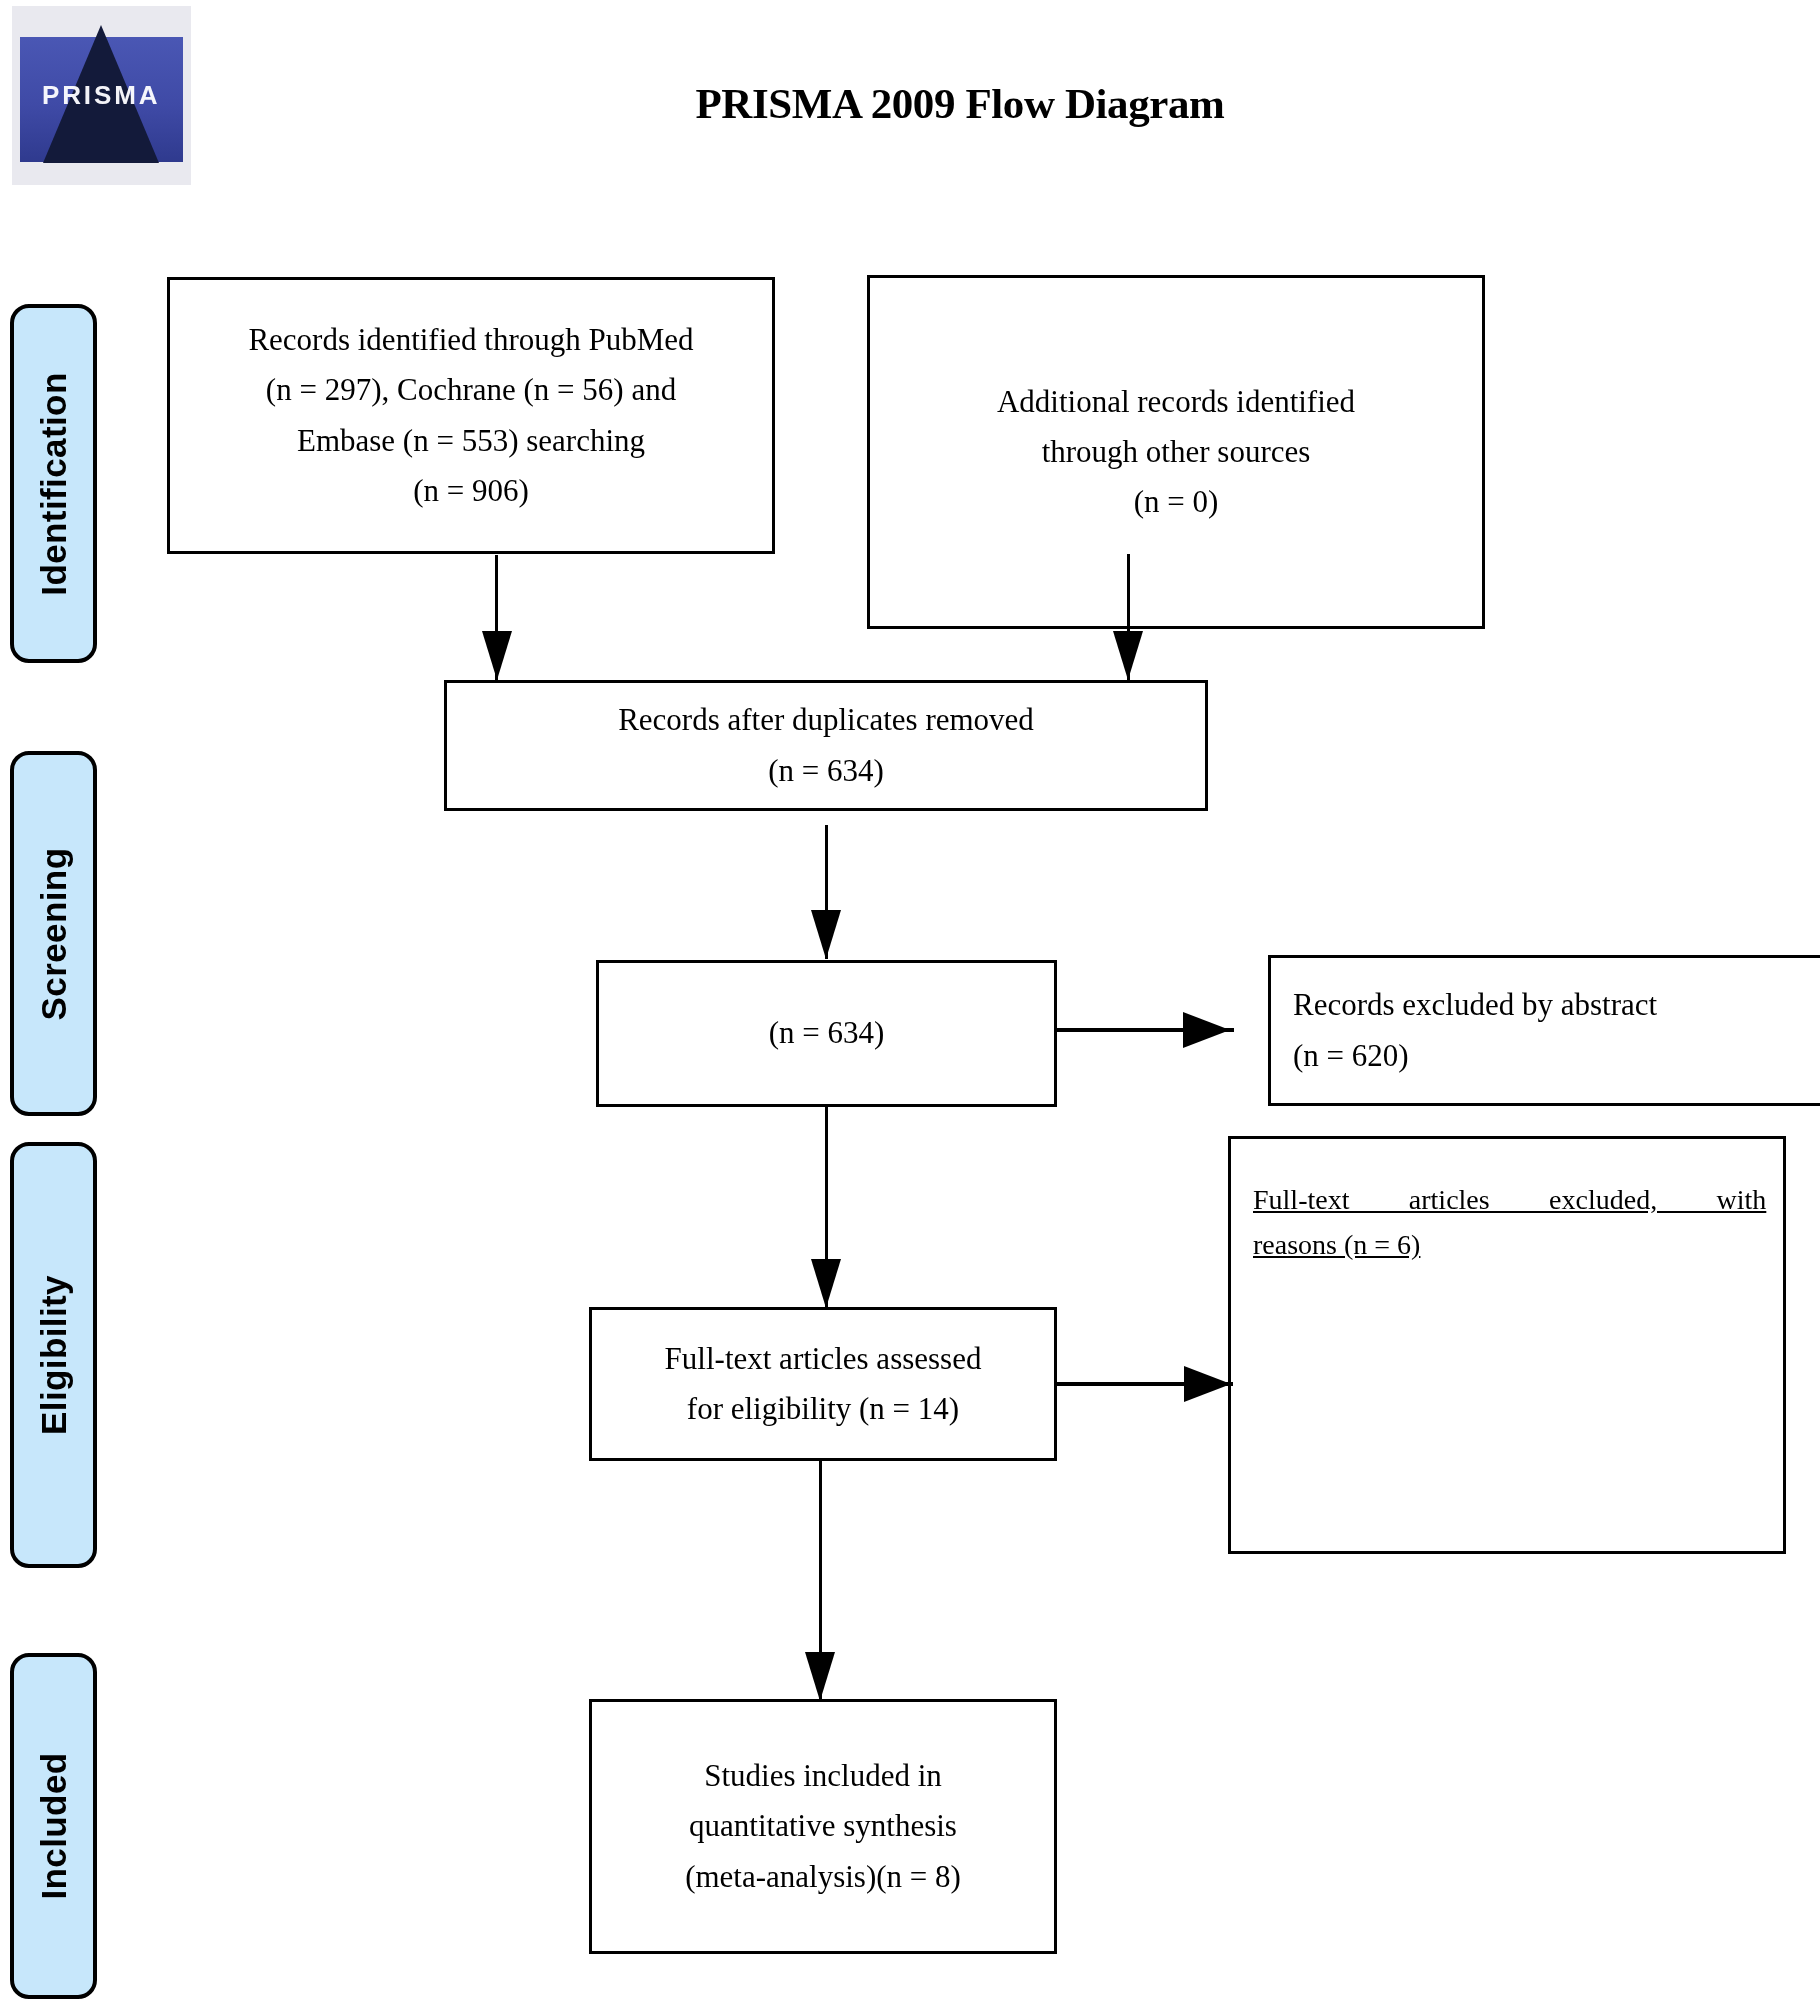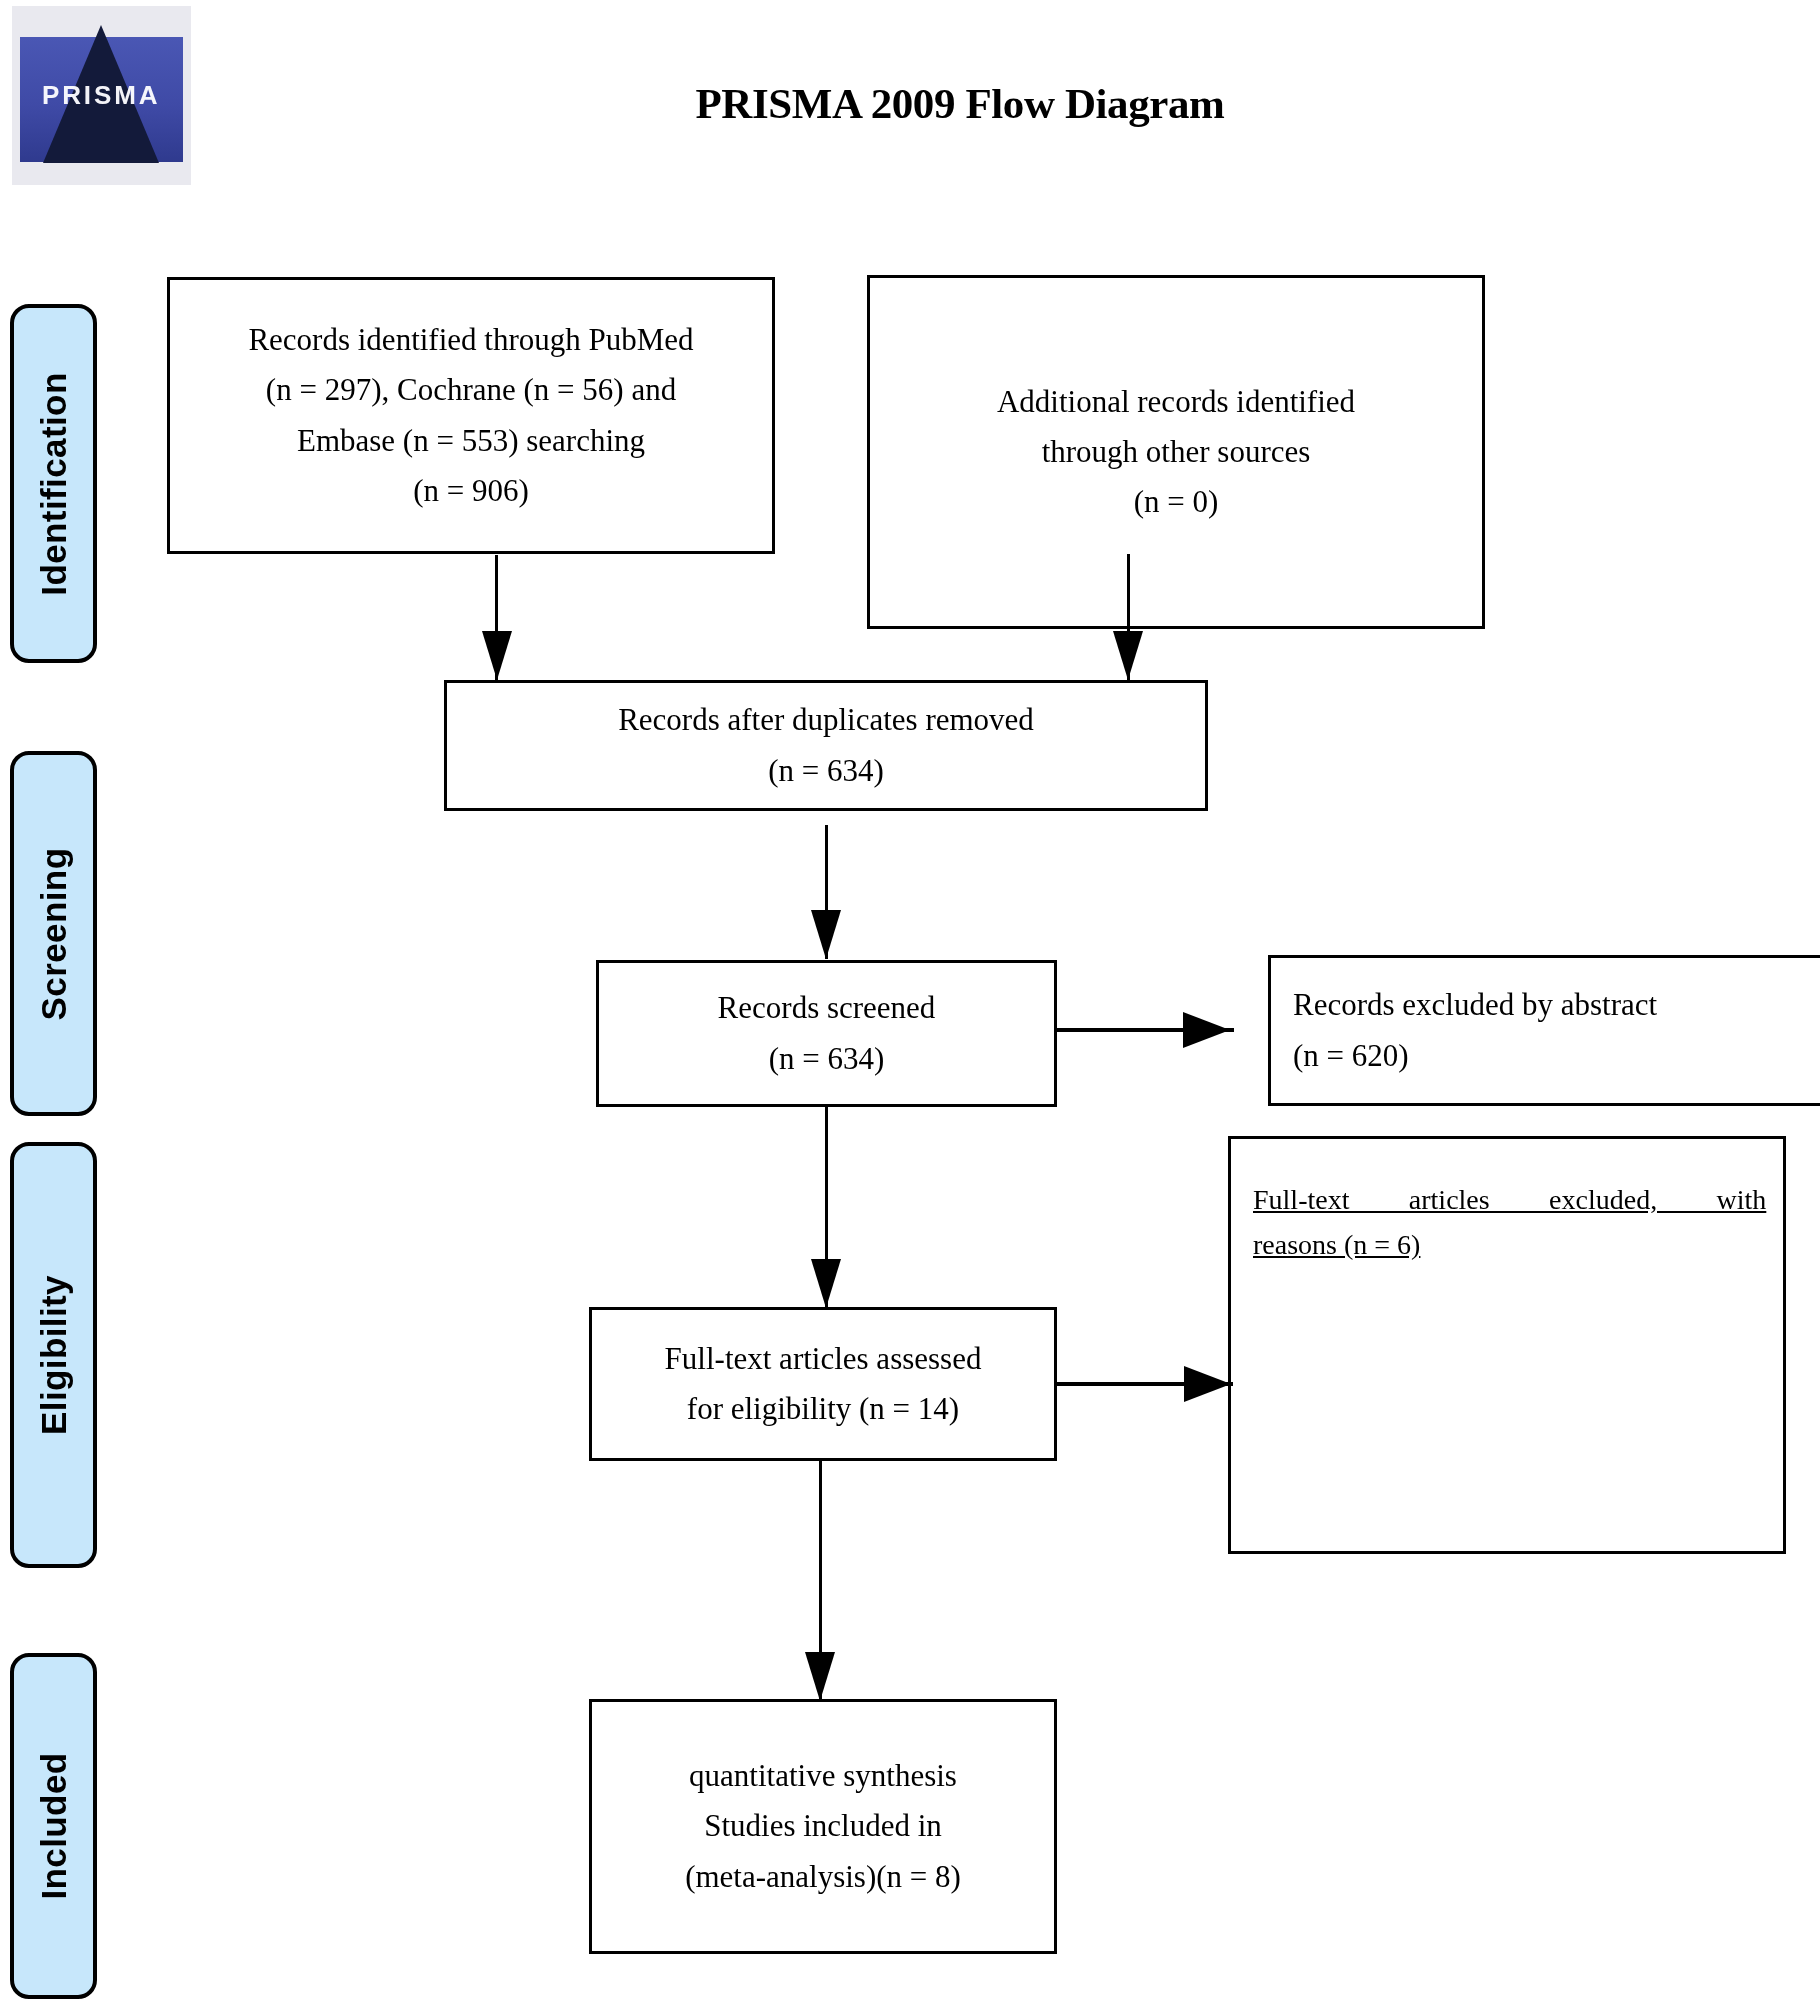--- a/index.html
+++ b/index.html
@@ -114,21 +114,20 @@
   <span class="ln">through other sources</span>
   <span class="ln">(n = 0)</span>
 </div>
 
 <div class="box" id="box-dedup">
   <span class="ln">Records after duplicates removed</span>
   <span class="ln">(n = 634)</span>
 </div>
 
 <div class="box" id="box-screened">
-  <span class="ln">Records screened</span>
   <span class="ln">(n = 634)</span>
 </div>
 
 <div class="box" id="box-excluded-abs">
   <span class="ln">Records excluded by abstract</span>
   <span class="ln"> (n = 620)</span>
 </div>
 
 <div class="box" id="box-fulltext">
   <span class="ln">Full-text articles assessed</span>
@@ -136,22 +135,22 @@
 </div>
 
 <div id="box-reasons">
   <div class="head">
     <span class="l1">Full-text  articles  excluded,  with</span>
     <span>reasons (n = 6)</span>
   </div>
 </div>
 
 <div class="box" id="box-included">
+  <span class="ln">Studies included in</span>
   <span class="ln">quantitative synthesis</span>
-  <span class="ln">Studies included in</span>
   <span class="ln">(meta-analysis)(n = 8)</span>
 </div>
 
 <div class="vline" style="left:495px;top:555px;height:125px;"></div>
 <div class="arr-down" style="left:482px;top:631px;"></div>
 
 <div class="vline" style="left:1127px;top:554px;height:126px;"></div>
 <div class="arr-down" style="left:1113px;top:631px;"></div>
 
 <div class="vline" style="left:825px;top:825px;height:134px;"></div>

